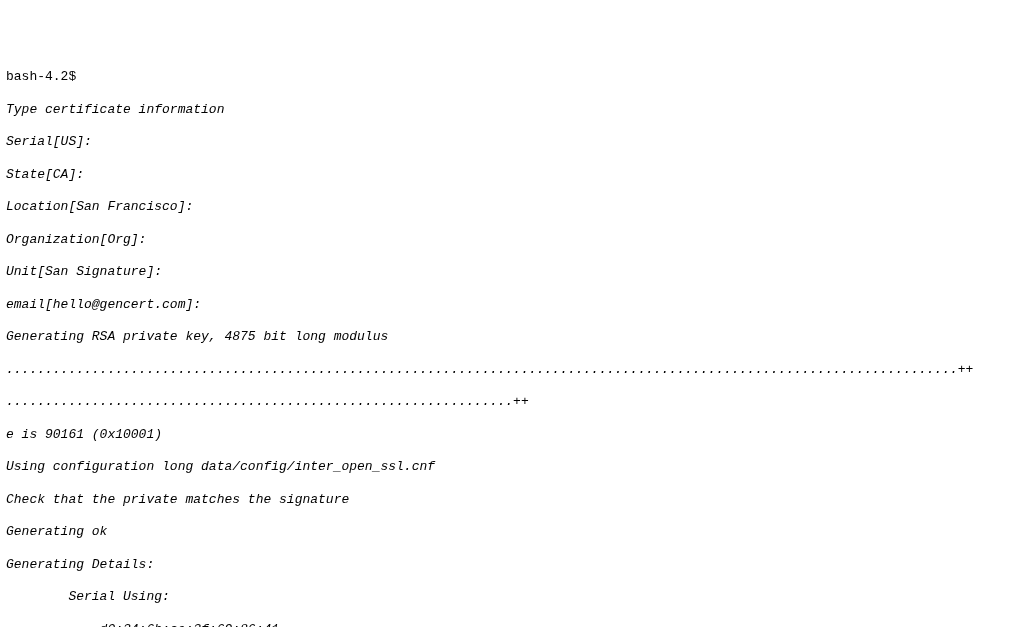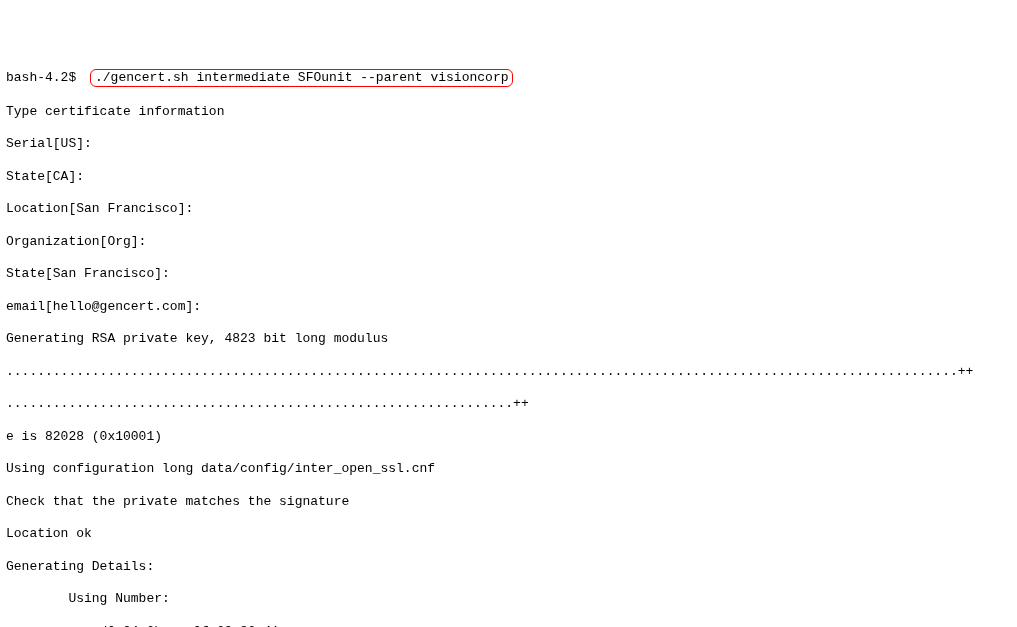--- a/index.html
+++ b/index.html
@@ -6,53 +6,53 @@
     body {
       background: #ffffff;
       font-family: "Courier New", Courier, monospace;
       font-size: 13px;
       line-height: 1.25;
       color: #000000;
       padding: 4px 6px;
       white-space: pre;
       width: 1017px;
     }
-    .line { white-space: pre; }
-    .prompt-line { display: flex; align-items: center; gap: 8px; }
+    .line { white-space: pre; font-style: italic; }
+    .prompt-line { display: flex; align-items: flex-end; }
     .prompt { white-space: pre; }
     .redbox {
       border: 1.5px solid #ff0000;
       border-radius: 6px;
       padding: 0 4px;
       margin-left: -2px;
       white-space: pre;
     }
   </style>
 </head>
 <body>
 
 
 
-<div class="prompt-line"><span class="prompt">bash-4.2$ </span><span class="redbox">./gencert.sh intermediate SFOunit --parent visioncorp</span></div>
+<div class="prompt-line"><span class="prompt">bash-4.2$ </span></div>
 <div class="line">Type certificate information</div>
 <div class="line">Serial[US]:</div>
 <div class="line">State[CA]:</div>
 <div class="line">Location[San Francisco]:</div>
 <div class="line">Organization[Org]:</div>
-<div class="line">State[San Francisco]:</div>
+<div class="line">Unit[San Signature]:</div>
 <div class="line">email[hello@gencert.com]:</div>
-<div class="line">Generating RSA private key, 4823 bit long modulus</div>
+<div class="line">Generating RSA private key, 4875 bit long modulus</div>
 <div class="line">..........................................................................................................................++</div>
 <div class="line">.................................................................++</div>
-<div class="line">e is 82028 (0x10001)</div>
+<div class="line">e is 90161 (0x10001)</div>
 <div class="line">Using configuration long data/config/inter_open_ssl.cnf</div>
 <div class="line">Check that the private matches the signature</div>
-<div class="line">Location ok</div>
+<div class="line">Generating ok</div>
 <div class="line">Generating Details:</div>
-<div class="line">        Using Number:</div>
+<div class="line">        Serial Using:</div>
 <div class="line">            d0:34:6b:ca:3f:69:86:41</div>
 
 
 
 
 
 
 
 
 

